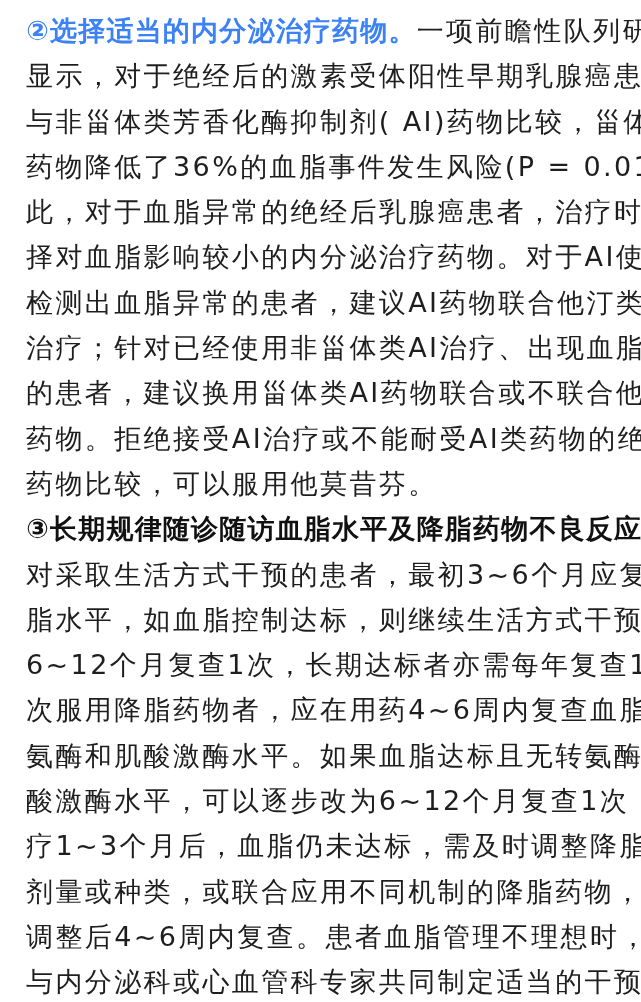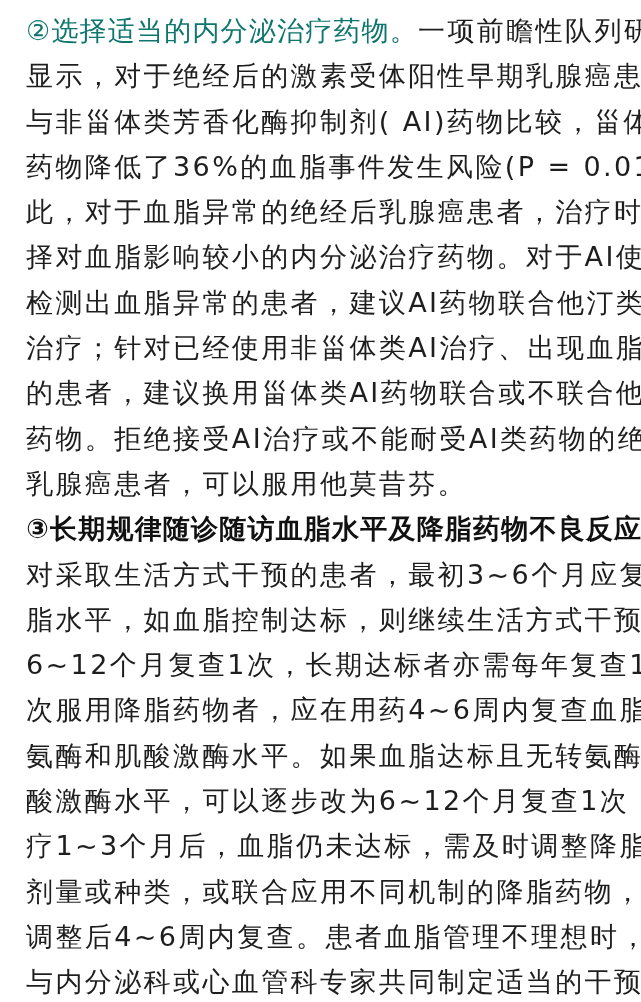--- a/index.html
+++ b/index.html
@@ -28,41 +28,41 @@
       color: #1e1e1e;
       white-space: nowrap;
       letter-spacing: 2.4px;
     }
     .line.bold {
       font-weight: bold;
       color: #111111;
       letter-spacing: 1.2px;
     }
     .line .b {
-      font-weight: normal;
-      color: #0f766e;
+      font-weight: bold;
+      color: #3b82f6;
       letter-spacing: 1.2px;
     }
   </style>
 </head>
 <body>
 
 <div class="doc">
   <div>
     <div class="line"><span class="b">②选择适当的内分泌治疗药物。</span><span>一项前瞻性队列研究</span></div>
     <div class="line">显示，对于绝经后的激素受体阳性早期乳腺癌患者，</div>
     <div class="line">与非甾体类芳香化酶抑制剂( AI)药物比较，甾体类AI</div>
     <div class="line">药物降低了36%的血脂事件发生风险(P = 0.018)。因</div>
     <div class="line">此，对于血脂异常的绝经后乳腺癌患者，治疗时可选</div>
     <div class="line">择对血脂影响较小的内分泌治疗药物。对于AI使用前</div>
     <div class="line">检测出血脂异常的患者，建议AI药物联合他汀类药物</div>
     <div class="line">治疗；针对已经使用非甾体类AI治疗、出现血脂异常</div>
     <div class="line">的患者，建议换用甾体类AI药物联合或不联合他汀类</div>
     <div class="line">药物。拒绝接受AI治疗或不能耐受AI类药物的绝经后</div>
-    <div class="line">乳腺癌患者，可以服用他莫昔芬。</div>
+    <div class="line">药物比较，可以服用他莫昔芬。</div>
   </div>
   <div>
     <div class="line bold">③长期规律随诊随访血脂水平及降脂药物不良反应。</div>
     <div class="line">对采取生活方式干预的患者，最初3~6个月应复查血</div>
     <div class="line">脂水平，如血脂控制达标，则继续生活方式干预，每</div>
     <div class="line">6~12个月复查1次，长期达标者亦需每年复查1次。首</div>
     <div class="line">次服用降脂药物者，应在用药4~6周内复查血脂、转</div>
     <div class="line">氨酶和肌酸激酶水平。如果血脂达标且无转氨酶和肌</div>
     <div class="line">酸激酶水平，可以逐步改为6~12个月复查1次；如治</div>
     <div class="line">疗1~3个月后，血脂仍未达标，需及时调整降脂药物</div>

